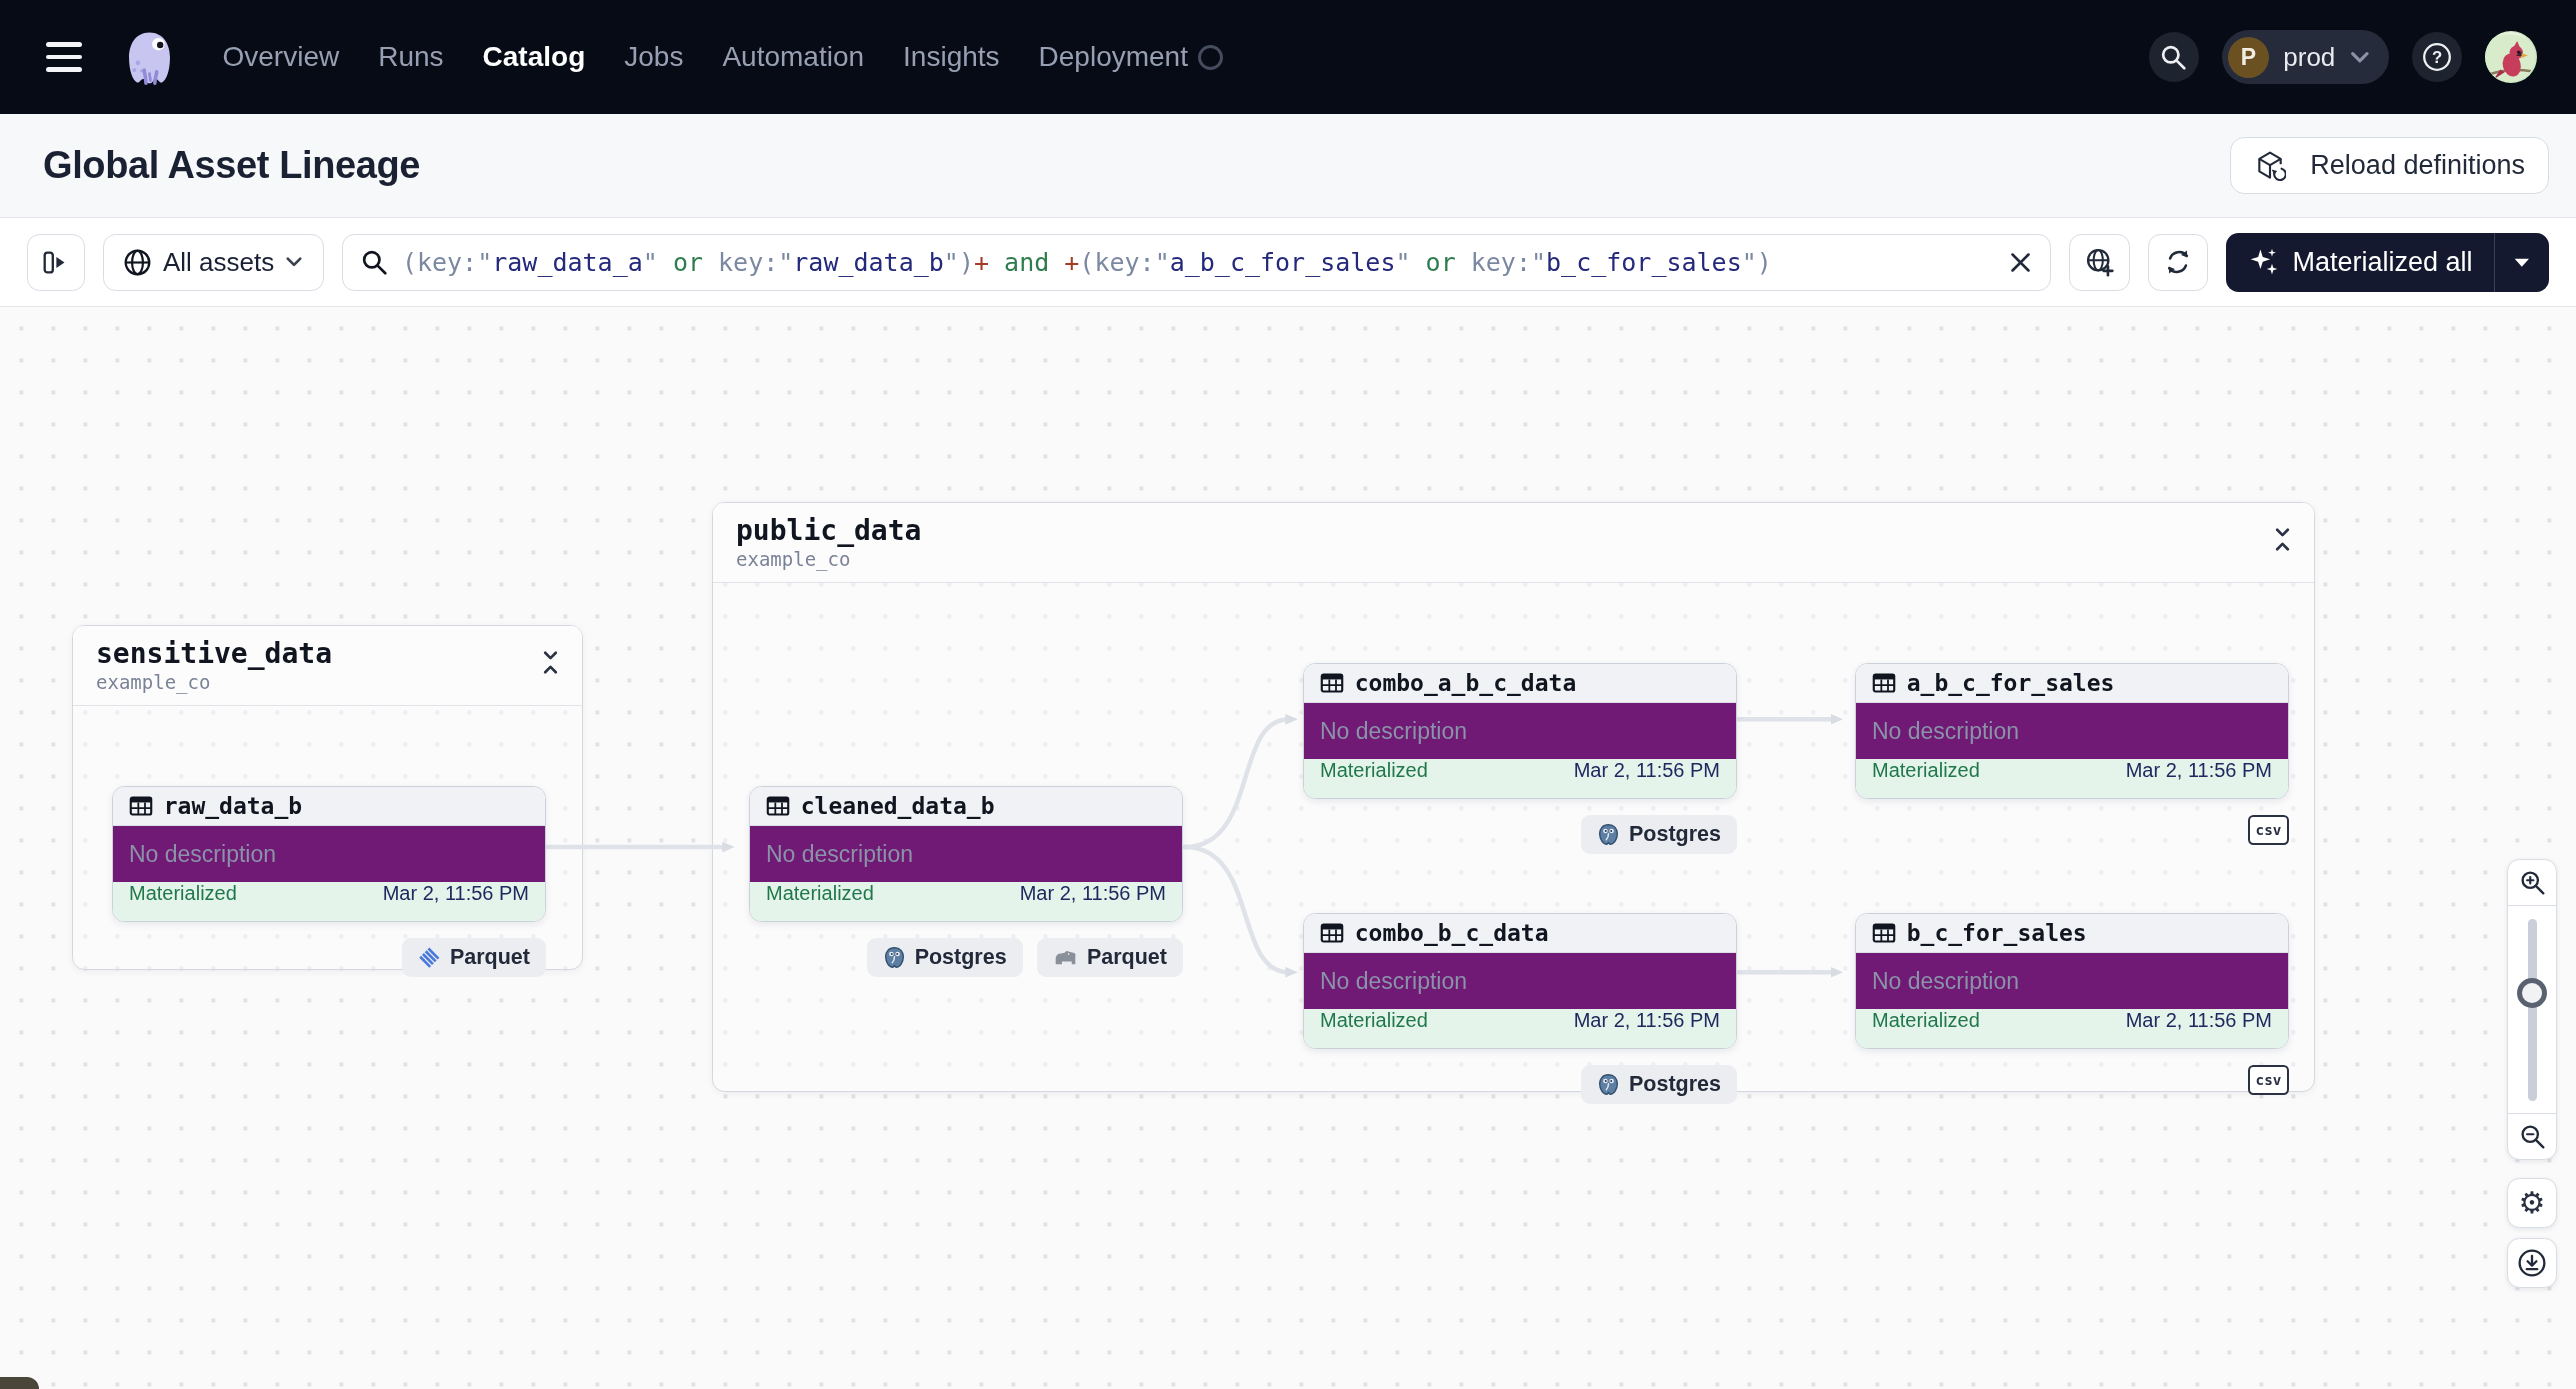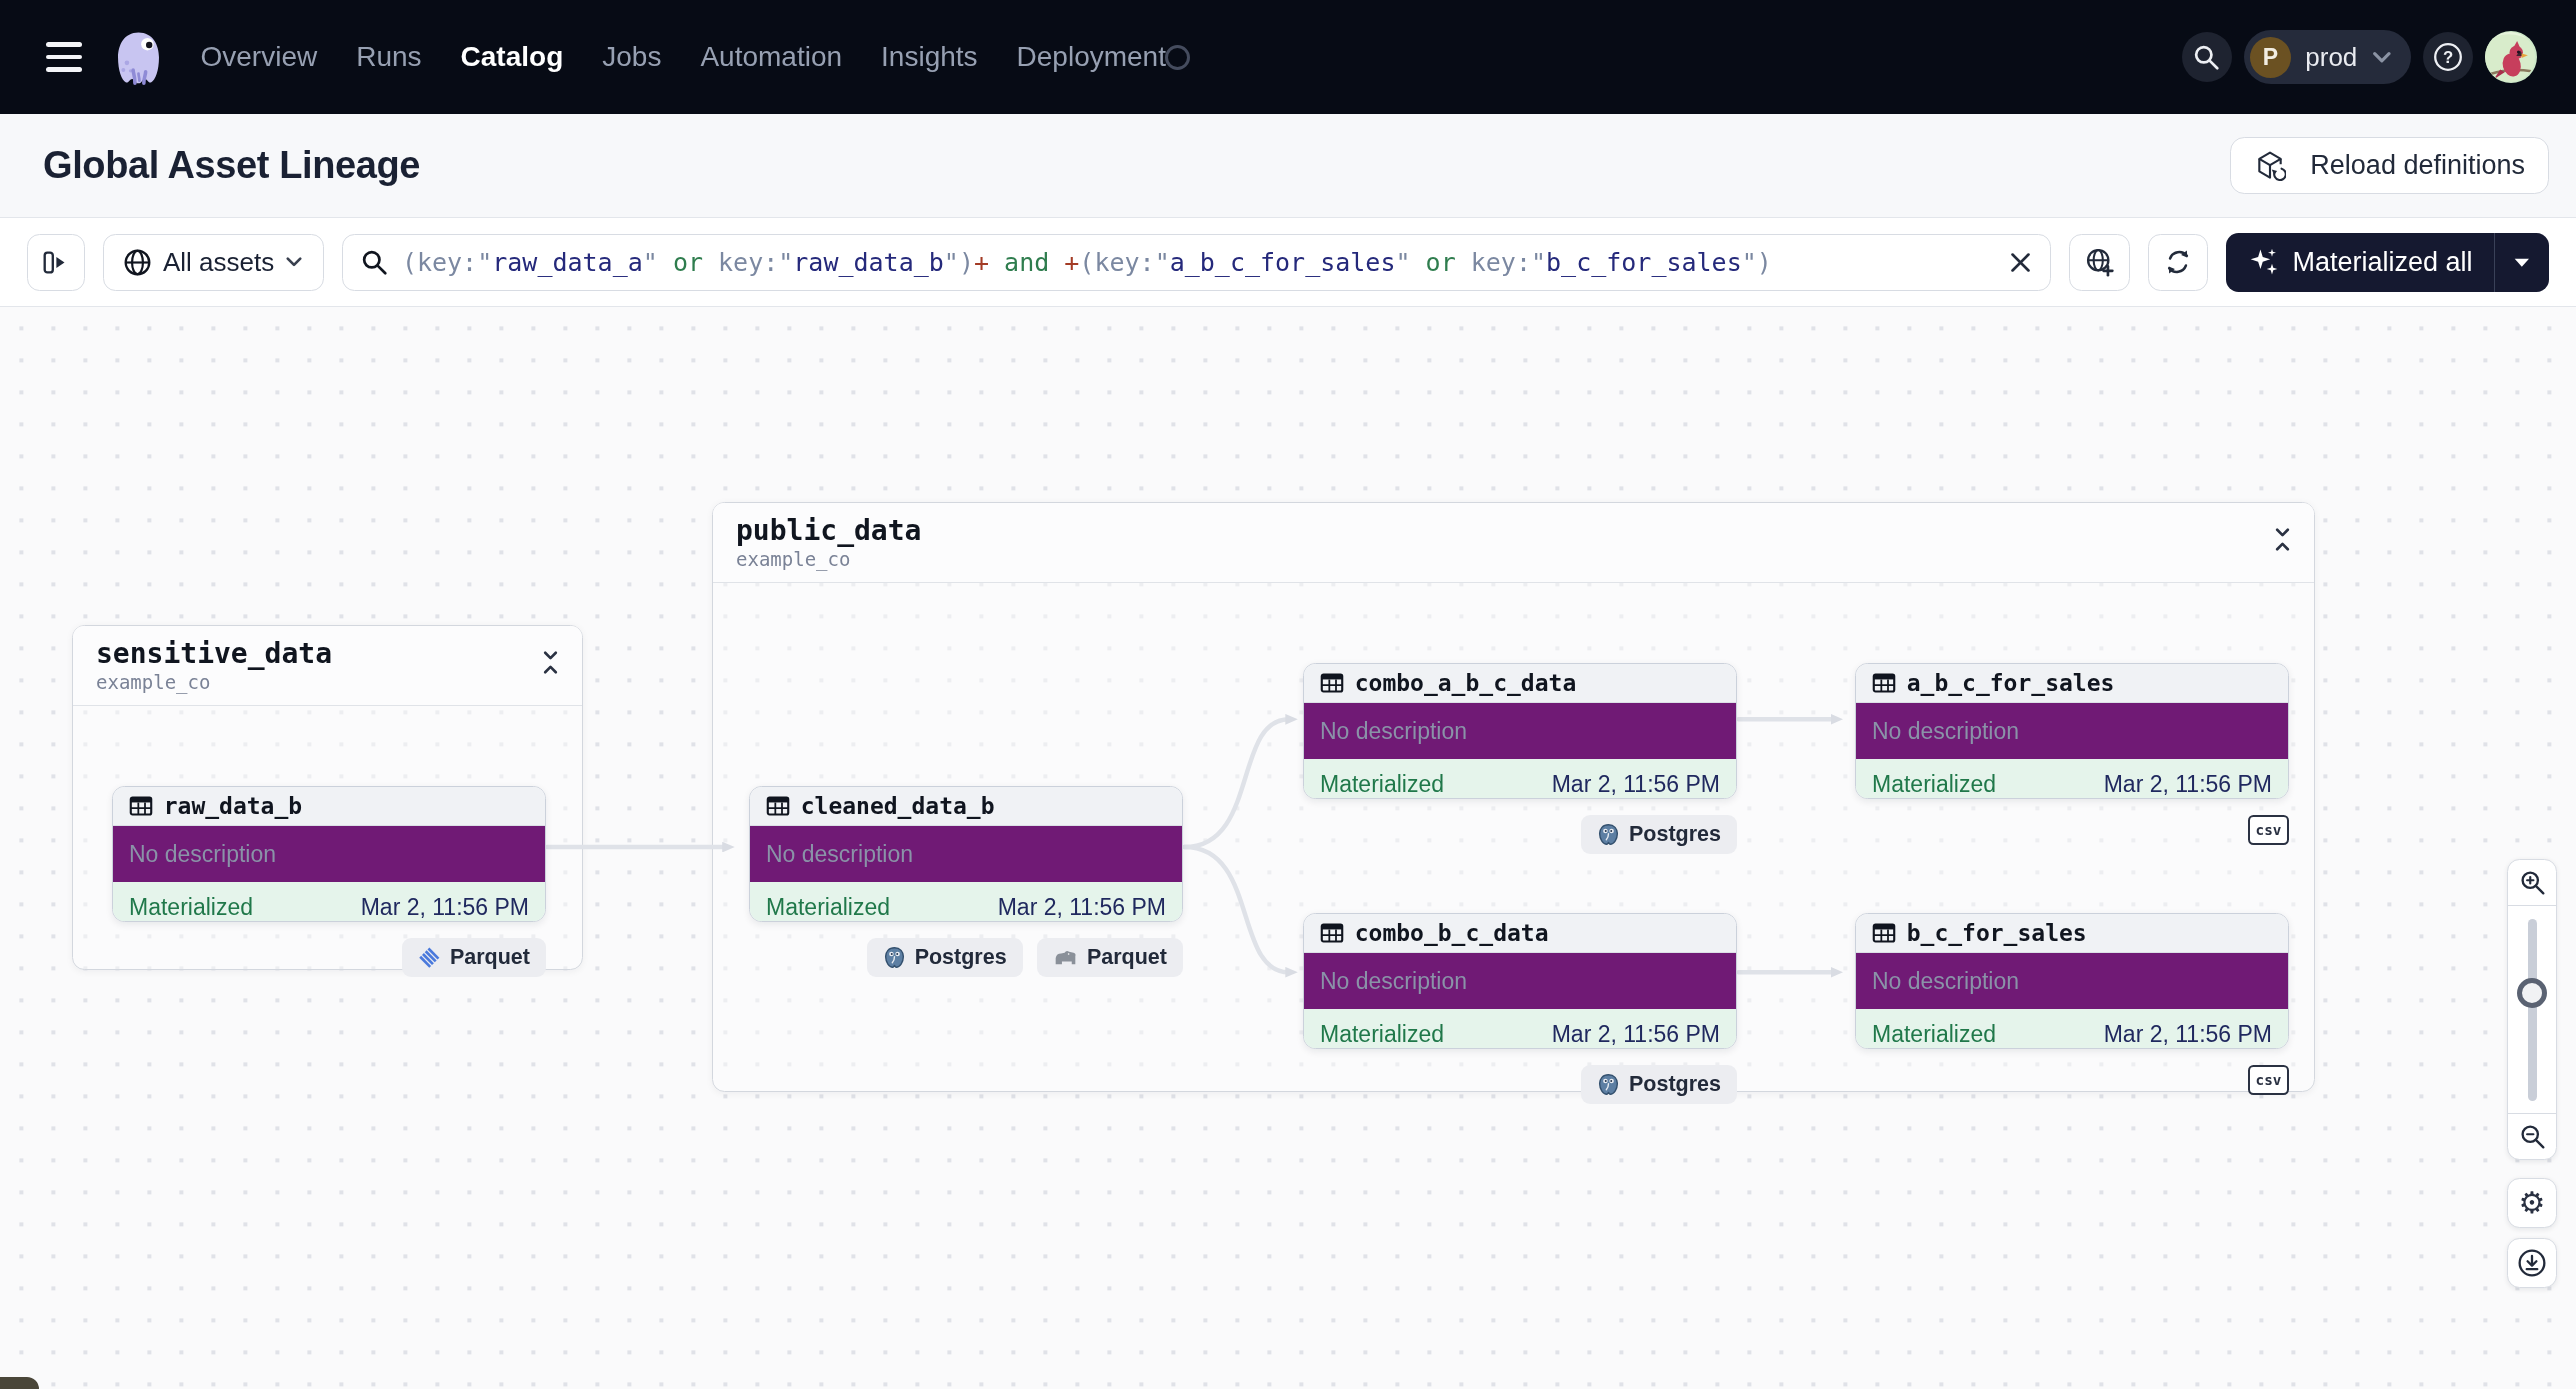--- a/index.html
+++ b/index.html
@@ -17,21 +17,21 @@
     --desc-tx:#8A93A8;
     --edge:#DFE2E8;
     --pill-bg:#ECEDF1;
   }
   *{margin:0;padding:0;box-sizing:border-box;}
   html,body{width:2576px;height:1389px;overflow:hidden;background:#fff;
     font-family:"Liberation Sans", sans-serif;}
   .mono{font-family:"DejaVu Sans Mono", monospace;}
 
   
-  .topnav{height:114px;background:var(--nav-bg);display:flex;align-items:center;padding:0 39px 0 46px;gap:12px;}
+  .topnav{height:114px;background:var(--nav-bg);display:flex;align-items:center;padding:0 39px 0 46px;gap:23px;}
   .hamburger{width:43px;height:36px;display:flex;flex-direction:column;justify-content:center;gap:8px;background:none;border:none;cursor:pointer;}
   .hamburger span{display:block;width:36px;height:4.5px;background:#F4F5F8;border-radius:2.7px;}
   .logo{width:57px;height:57px;margin:0 9px;}
   .navlinks{display:flex;align-items:center;gap:39px;margin-left:12.5px;}
   .navlinks a{text-decoration:none;color:var(--nav-dim);font-size:28px;}
   .navlinks a.active{color:#FFFFFF;font-weight:700;}
   .nav-spinner{width:25px;height:25px;border:3.6px solid #454C5E;border-radius:50%;margin-left:-12.5px;}
   .topnav .spacer{flex:1;}
   .circle-btn{width:50px;height:50px;border-radius:50%;background:#1E2330;border:none;display:flex;align-items:center;justify-content:center;cursor:pointer;}
   .env-pill{height:54px;border-radius:27px;background:#252B3B;border:none;display:flex;align-items:center;gap:14.3px;padding:0 19.7px 0 6.3px;cursor:pointer;}
@@ -69,21 +69,21 @@
   .group-head{height:80px;background:#FCFCFD;border-bottom:1.8px solid #E0E3E8;border-radius:10.7px 10.7px 0 0;padding:10.7px 23px 0 23px;position:relative;}
   .group-title{font-size:28px;font-weight:700;color:#10151F;}
   .group-sub{font-size:19px;color:#7A8296;margin-top:1.8px;}
   .collapse-btn{position:absolute;right:19.7px;top:23px;background:none;border:none;cursor:pointer;}
 
   .node-wrap{position:absolute;width:434px;z-index:3;}
   .node{background:#fff;border:1.8px solid var(--node-border);border-radius:12.5px;overflow:hidden;box-shadow:0 2.7px 7.2px rgba(16,24,40,0.08);cursor:pointer;}
   .node-head{height:39px;background:var(--node-head);border-bottom:0.9px solid #DCE0E6;display:flex;align-items:center;gap:10.7px;padding:0 16px;}
   .node-title{font-size:23px;font-weight:700;color:#10151F;}
   .node-desc{height:56px;display:flex;align-items:center;padding:0 16px;font-size:23px;color:var(--desc-tx);background:#701a75;}
-  .node-status{height:39px;background:var(--green-bg);display:flex;align-items:flex-end;justify-content:space-between;padding:0 16px;font-size:23px;}
+  .node-status{height:39px;background:var(--green-bg);display:flex;align-items:flex-start;justify-content:space-between;padding:0 16px;font-size:20px;}
   .node-status .st{color:var(--green-tx);}
   .node-status .ts{color:var(--navy-tx);}
   .badges{display:flex;justify-content:flex-end;gap:14.3px;margin-top:16px;align-items:center;}
   .kind-pill{display:flex;align-items:center;gap:9px;background:var(--pill-bg);border:none;border-radius:9px;padding:7.2px 16px;font-size:21.5px;font-weight:700;color:#222A3A;cursor:pointer;}
   .csv-tag{width:41px;height:30px;border:2.7px solid #2A3142;border-radius:5.4px;background:#fff;display:flex;align-items:center;justify-content:center;
     font-family:"DejaVu Sans Mono",monospace;font-size:14.3px;font-weight:700;color:#2A3142;cursor:pointer;letter-spacing:0;}
 
   
   .zoom-panel{position:absolute;left:2507px;top:552px;width:50px;background:#fff;border:1.8px solid var(--border);border-radius:12.5px;box-shadow:0 1.8px 5.4px rgba(16,24,40,0.08);z-index:5;display:flex;flex-direction:column;}
   .zoom-panel .zbtn{height:46px;background:none;border:none;display:flex;align-items:center;justify-content:center;cursor:pointer;}

